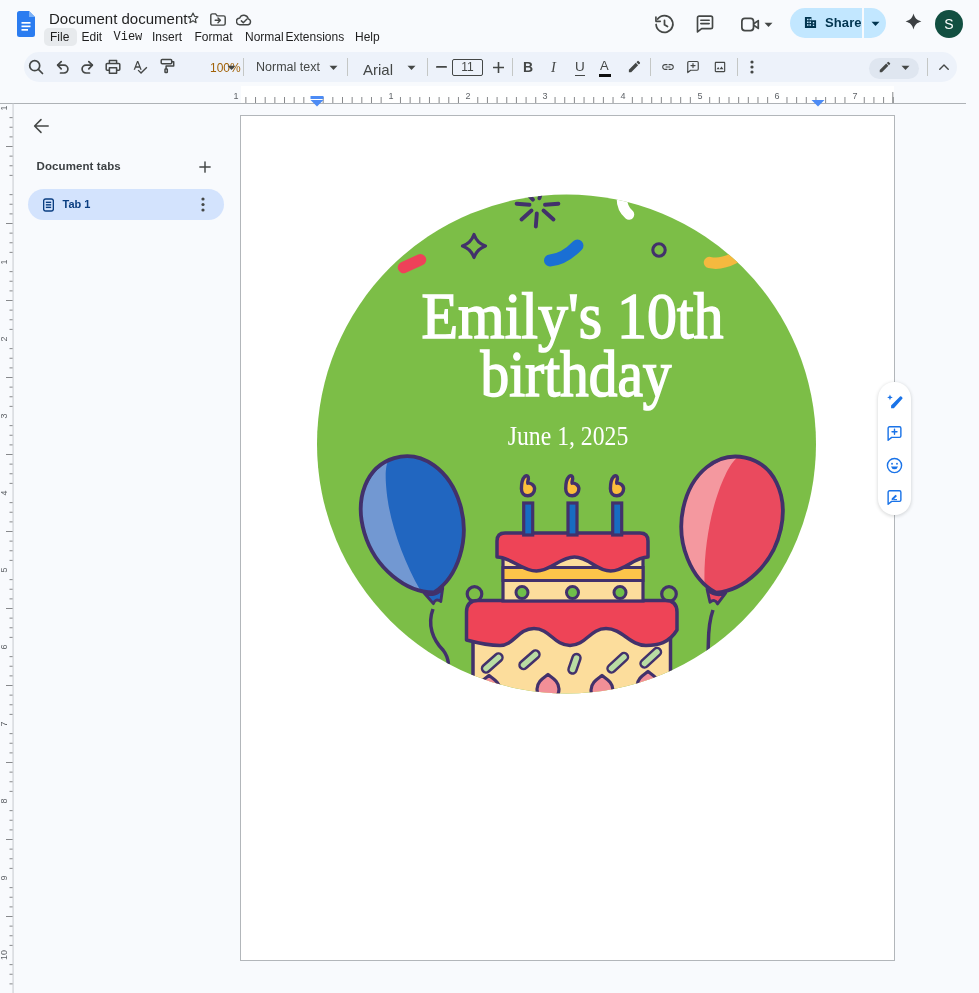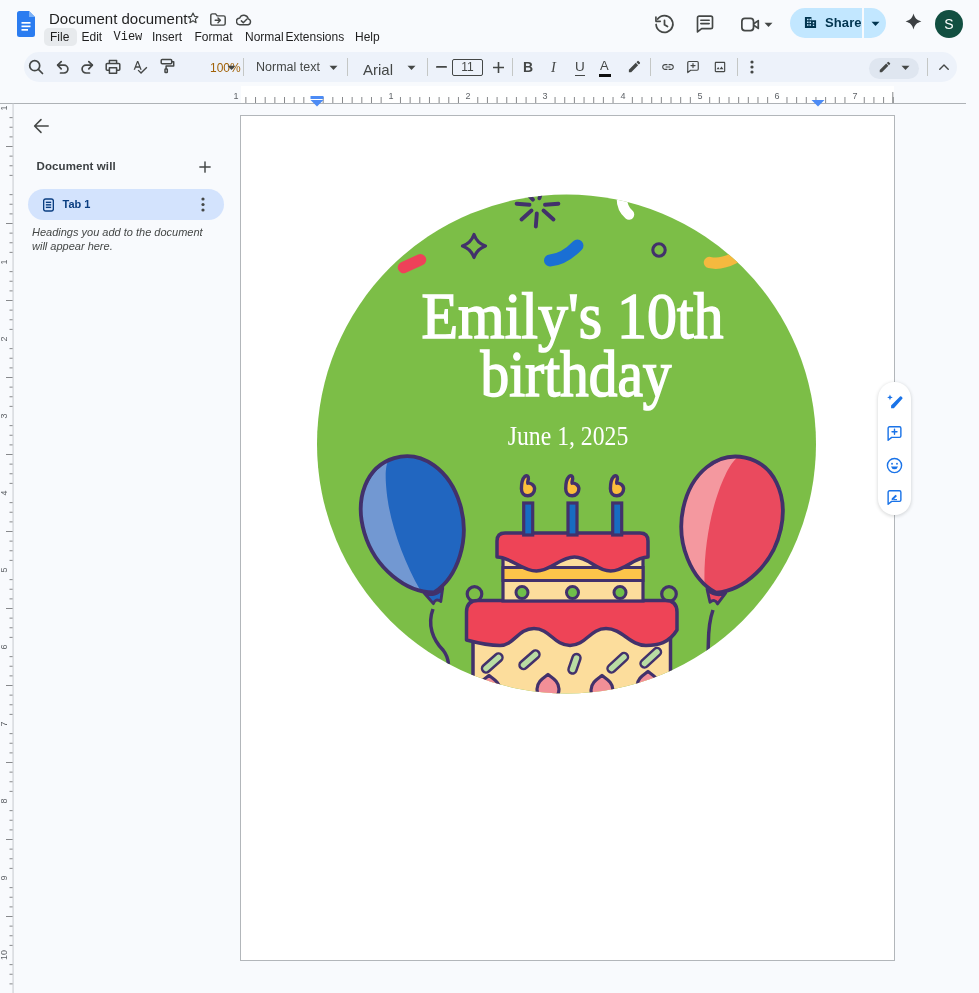--- a/index.html
+++ b/index.html
@@ -335,38 +335,37 @@
     <text x="6.5" y="621" font-size="9" fill="#5f6368" text-anchor="middle" font-family="Liberation Sans" transform="rotate(-90 6.5 621)">7</text>
     <text x="6.5" y="698" font-size="9" fill="#5f6368" text-anchor="middle" font-family="Liberation Sans" transform="rotate(-90 6.5 698)">8</text>
     <text x="6.5" y="775" font-size="9" fill="#5f6368" text-anchor="middle" font-family="Liberation Sans" transform="rotate(-90 6.5 775)">9</text>
     <text x="6.5" y="852" font-size="9" fill="#5f6368" text-anchor="middle" font-family="Liberation Sans" transform="rotate(-90 6.5 852)">10</text>
   </svg>
 
 <div class="abs" style="left:14px;top:103px;width:226px;height:890px;">
   <svg class="abs" style="left:19px;top:15px" width="16" height="16" viewBox="0 0 20 20" fill="none" stroke="#444746" stroke-width="1.9">
       <path d="M10 2 L2 10 L10 18 M2.5 10 H19" stroke-linecap="round" stroke-linejoin="round"></path>
     </svg>
-  <div class="abs" style="left:22.5px;top:57px;font-size:11.5px;font-weight:bold;color:#3c4043;letter-spacing:0.1px;">Document will</div>
+  <div class="abs" style="left:22.5px;top:57px;font-size:11.5px;font-weight:bold;color:#3c4043;letter-spacing:0.1px;">Document tabs</div>
   <svg class="abs" style="left:184.5px;top:58px" width="12" height="12" viewBox="0 0 14 14" stroke="#444746" stroke-width="1.7">
       <path d="M7 1 V13 M1 7 H13" stroke-linecap="round"></path>
     </svg>
   <div class="abs" style="left:14px;top:86px;width:195.5px;height:30.5px;border-radius:15.5px;background:#d3e3fd;"></div>
   <svg class="abs" style="left:28.5px;top:94.5px" width="11" height="14" viewBox="0 0 14 17">
       <rect x="0.8" y="0.8" width="12.4" height="15.4" rx="2.6" fill="none" stroke="#0a3e81" stroke-width="1.8"></rect>
       <rect x="3.6" y="4.2" width="6.8" height="1.8" fill="#0a3e81"></rect>
       <rect x="3.6" y="7.4" width="6.8" height="1.8" fill="#0a3e81"></rect>
       <rect x="3.6" y="10.6" width="6.8" height="1.8" fill="#0a3e81"></rect>
     </svg>
   <div class="abs" style="left:48.5px;top:94.5px;font-size:11px;font-weight:bold;color:#0a3e81;">Tab 1</div>
   <svg class="abs" style="left:186.5px;top:94px" width="4" height="15" viewBox="0 0 4 15">
       <circle cx="2" cy="2" r="1.6" fill="#444746"></circle>
       <circle cx="2" cy="7.5" r="1.6" fill="#444746"></circle>
       <circle cx="2" cy="13" r="1.6" fill="#444746"></circle>
     </svg>
-  <div class="abs" style="left:18px;top:123px;width:200px;font-size:11px;font-style:italic;color:#444746;line-height:13.5px;">Headings you add to the document<br>will appear here.</div>
 </div>
 
 <div class="abs" style="left:240px;top:115px;width:655px;height:846px;background:#fff;border:1px solid #b2b6ba;"></div>
 
 <svg id="sticker" class="abs" style="left:315px;top:193px" width="503" height="503" viewBox="315 193 503 503">
 <defs>
   <clipPath id="circ">
         <circle cx="566.5" cy="444" r="249.5"></circle>
       </clipPath>
 </defs>

